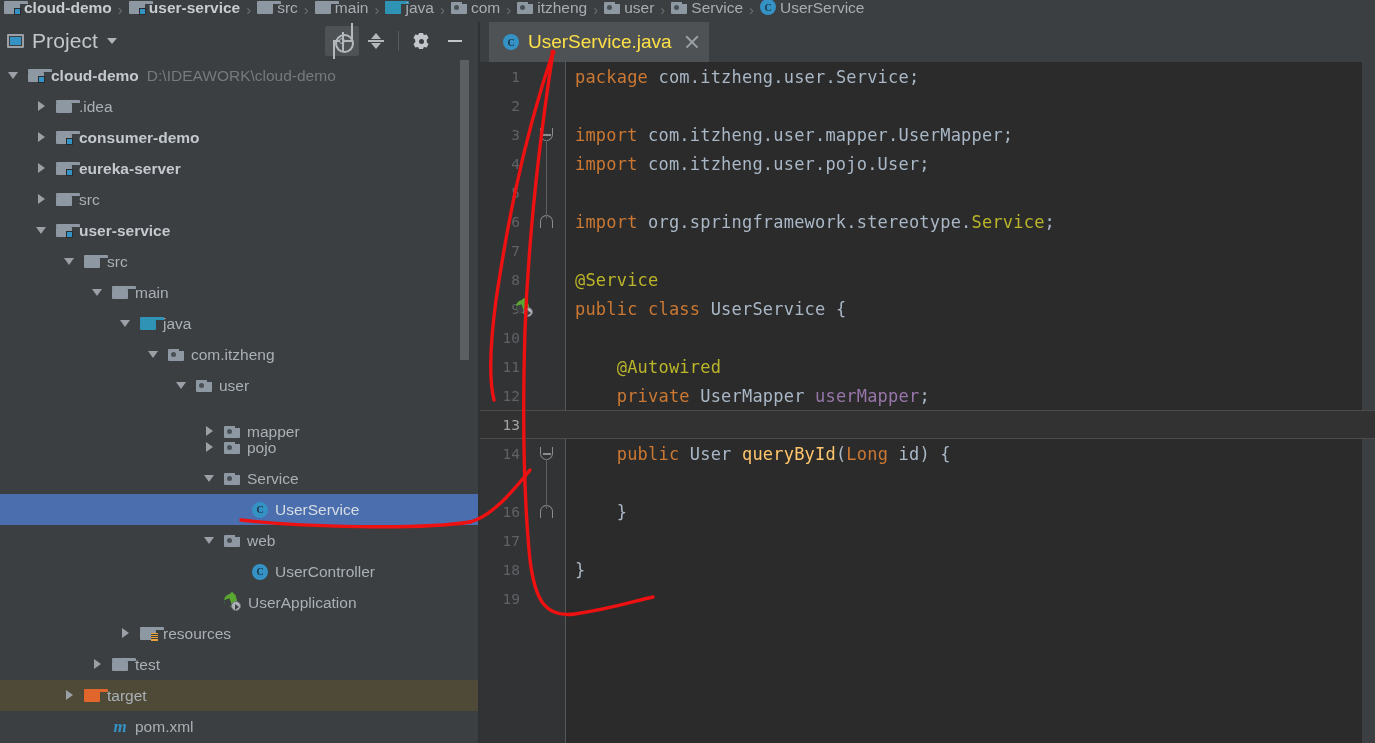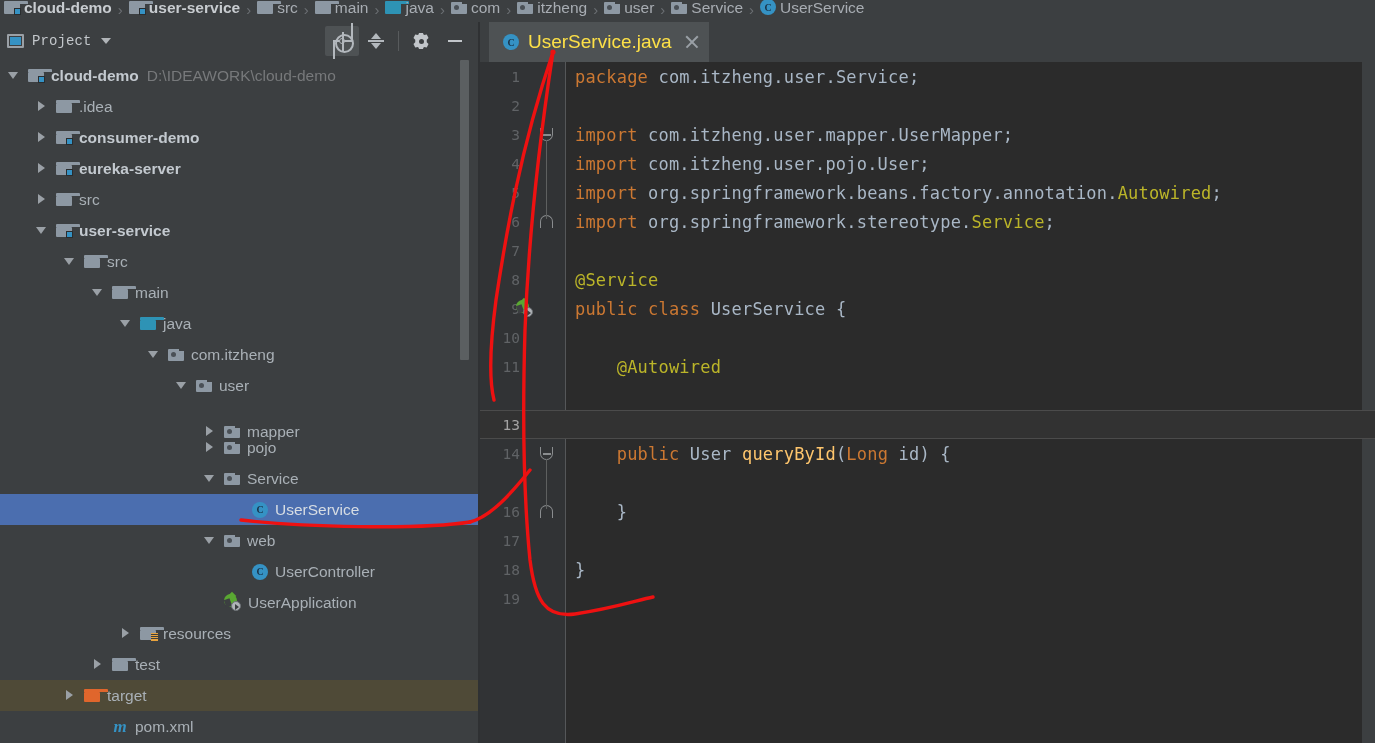--- a/index.html
+++ b/index.html
@@ -130,21 +130,21 @@
   }
   .tw-title-ico {
     width: 17px; height: 14px; border: 2px solid #9aa0a6;
     border-radius: 1px; position: relative; margin-right: 8px; flex: none;
   }
   .tw-title-ico::after {
     content: ""; position: absolute; left: 1px; top: 1px;
     width: 11px; height: 8px; background: #3592c4;
   }
   .tw-title {
-    font-size: 14px; color: #c3c7cb; letter-spacing: .1px; font-family: Liberation Mono, monospace;
+    font-size: 21px; color: #c3c7cb; letter-spacing: .1px;
   }
   .tw-caret {
     width: 0; height: 0; margin-left: 9px;
     border-top: 6px solid #b0b4b8;
     border-left: 5px solid transparent; border-right: 5px solid transparent;
   }
   .tw-actions {
     position: absolute; right: 8px; top: 0; height: 38px;
     display: flex; align-items: center; gap: 0px;
   }
@@ -741,21 +741,20 @@
         <span class="fold open" style="top: 66px;">
           <span class="box"></span>
           <span class="dash"></span>
         </span>
         <div class="code-line" style="top: 87px;">
           <span class="lnum">4</span>
           <span class="code-text"><span class="kw">import </span><span class="id">com.itzheng.user.pojo.User;</span></span>
         </div>
         <div class="code-line" style="top: 116px;">
           <span class="lnum">5</span>
-          <span class="code-text"><span class="kw">import </span><span class="id">org.springframework.beans.factory.annotation.</span><span class="anno">Autowired</span><span class="id">;</span></span>
         </div>
         <div class="code-line" style="top: 145px;">
           <span class="lnum">6</span>
           <span class="code-text"><span class="kw">import </span><span class="id">org.springframework.stereotype.</span><span class="anno">Service</span><span class="id">;</span></span>
         </div>
         <span class="fold close" style="top: 153px;">
           <span class="box"></span>
         </span>
         <div class="code-line" style="top: 174px;">
           <span class="lnum">7</span>
@@ -774,20 +773,24 @@
           <span class="cut"></span>
           <span class="runbadge"></span>
         </span>
         <div class="code-line" style="top: 261px;">
           <span class="lnum">10</span>
           <span class="code-text"></span>
         </div>
         <div class="code-line" style="top: 290px;">
           <span class="lnum">11</span>
           <span class="code-text"><span class="anno">    @Autowired</span></span>
+        </div>
+        <div class="code-line" style="top: 319px;">
+          <span class="lnum">12</span>
+          <span class="code-text"><span class="kw">    private </span><span class="id">UserMapper </span><span class="fld">userMapper</span><span class="id">;</span></span>
         </div>
         <div class="code-line caret" style="top: 348px;">
           <span class="lnum">13</span>
           <span class="code-text"></span>
         </div>
         <div class="code-line" style="top: 377px;">
           <span class="lnum">14</span>
           <span class="code-text"><span class="kw">    public </span><span class="id">User </span><span class="mth">queryById</span><span class="br">(</span><span class="kw">Long </span><span class="id">id</span><span class="br">) {</span></span>
         </div>
         <span class="fold open" style="top: 385px;">

